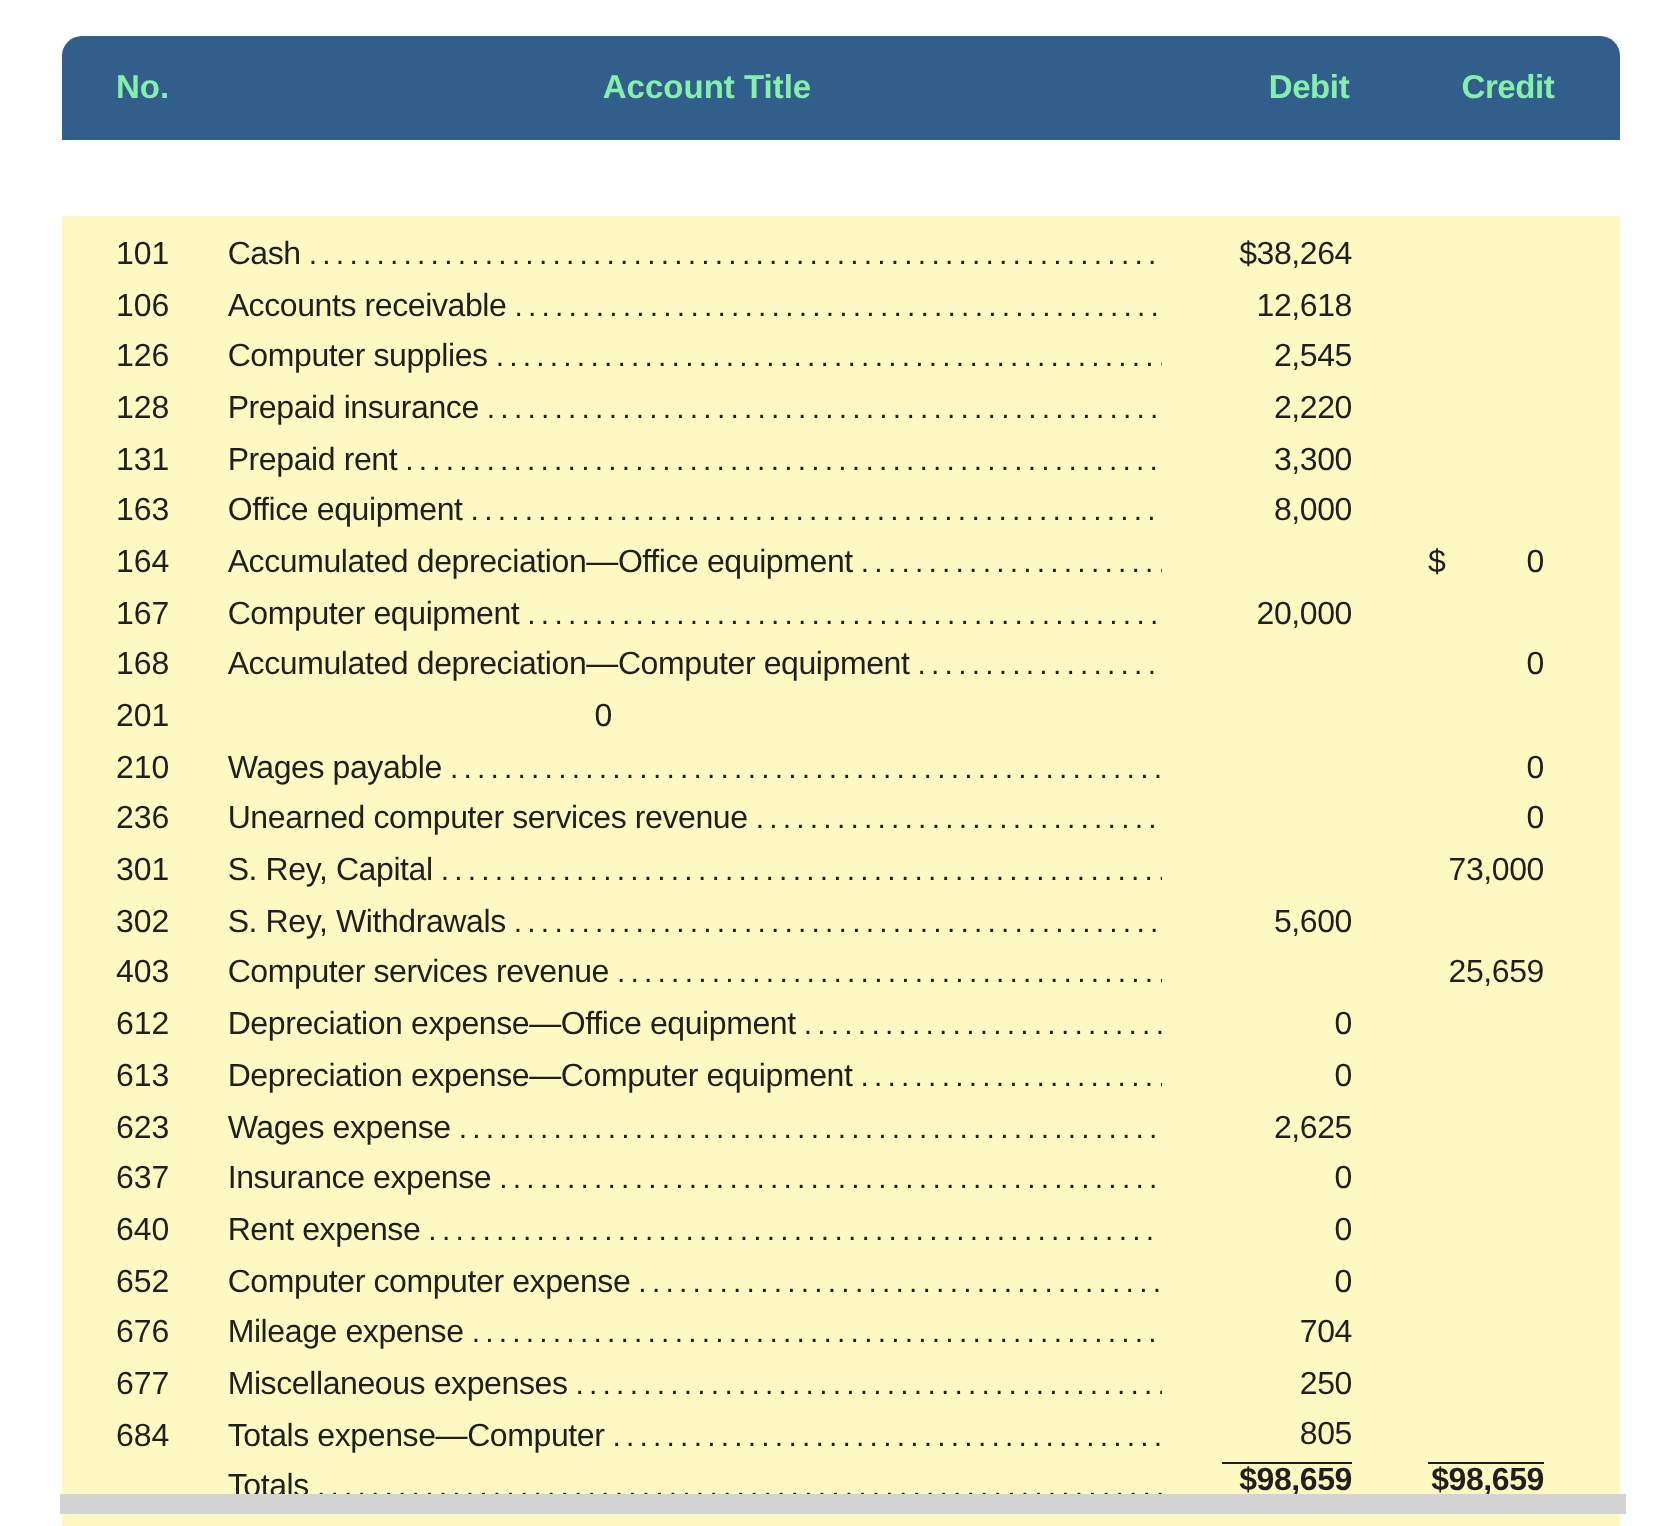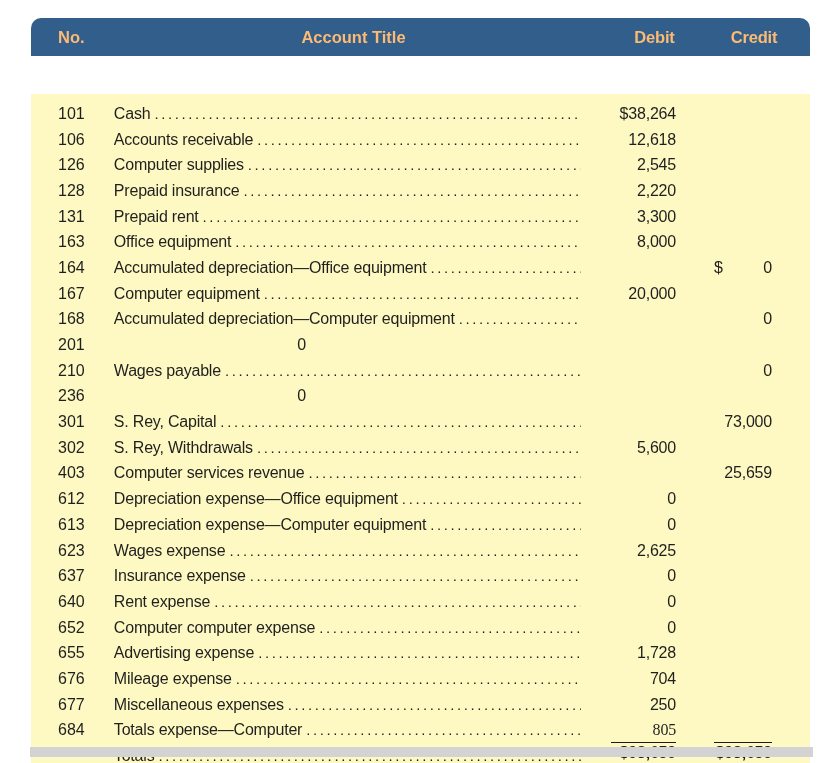--- a/index.html
+++ b/index.html
@@ -13,27 +13,27 @@
     color: #1f1f1e;
   }
   .card {
     position: absolute;
     left: 31px;
     top: 18px;
     width: 779px;
   }
   .thead {
     box-sizing: border-box;
-    height: 38px;
+    height: 52px;
     background: #315e8a;
     border-radius: 10px 10px 0 0;
     display: flex;
     align-items: center;
     padding: 0 27px;
-    color: #fdba74;
+    color: #86efac;
     font-weight: 700;
     font-size: 16.5px;
   }
   .tbody {
     background: #fef9c3;
     padding: 7px 11px 13px 0;
     margin-top: 38px;
   }
   .row {
     box-sizing: border-box;
@@ -71,21 +71,21 @@
     display: flex; align-items: center; justify-content: flex-end;
     letter-spacing: -0.2px;
   }
   .c-credit {
     width: 58px; flex: none;
     align-self: stretch;
     display: flex; align-items: center; justify-content: flex-end;
     letter-spacing: -0.2px;
   }
   .c-credit.split { justify-content: space-between; }
-  .u-single { border-bottom: 1.5px solid #1c1c1c; font-family: Liberation Serif, serif; }
+  .u-single { border-bottom: 1.5px solid #1c1c1c; }
   .u-double { border-bottom: 5px double #1c1c1c; padding-bottom: 1px; font-weight: bold; }
   .thead .c-title, .thead .c-debit, .thead .c-credit {
     justify-content: center;
     text-align: left;
   }
   .thead .c-title { display: flex; align-items: center; }
   .strip {
     position: absolute;
     left: 30px;
     top: 747px;
@@ -223,20 +223,24 @@
             <span class="t">Wages payable</span>
             <span class="dots"></span>
           </span>
           <span class="sp1"></span>
           <span class="c-debit"></span>
           <span class="sp2"></span>
           <span class="c-credit">0</span>
         </div>
         <div class="row">
           <span class="c-no">236</span>
+          <span class="c-title">
+            <span class="t">Unearned computer services revenue</span>
+            <span class="dots"></span>
+          </span>
           <span class="sp1"></span>
           <span class="c-debit"></span>
           <span class="sp2"></span>
           <span class="c-credit">0</span>
         </div>
         <div class="row">
           <span class="c-no">301</span>
           <span class="c-title">
             <span class="t">S. Rey, Capital</span>
             <span class="dots"></span>
@@ -324,31 +328,20 @@
           <span class="c-credit"></span>
         </div>
         <div class="row">
           <span class="c-no">652</span>
           <span class="c-title">
             <span class="t">Computer computer expense</span>
             <span class="dots"></span>
           </span>
           <span class="sp1"></span>
           <span class="c-debit">0</span>
-          <span class="sp2"></span>
-          <span class="c-credit"></span>
-        </div>
-        <div class="row">
-          <span class="c-no">655</span>
-          <span class="c-title">
-            <span class="t">Advertising expense</span>
-            <span class="dots"></span>
-          </span>
-          <span class="sp1"></span>
-          <span class="c-debit">1,728</span>
           <span class="sp2"></span>
           <span class="c-credit"></span>
         </div>
         <div class="row">
           <span class="c-no">676</span>
           <span class="c-title">
             <span class="t">Mileage expense</span>
             <span class="dots"></span>
           </span>
           <span class="sp1"></span>

